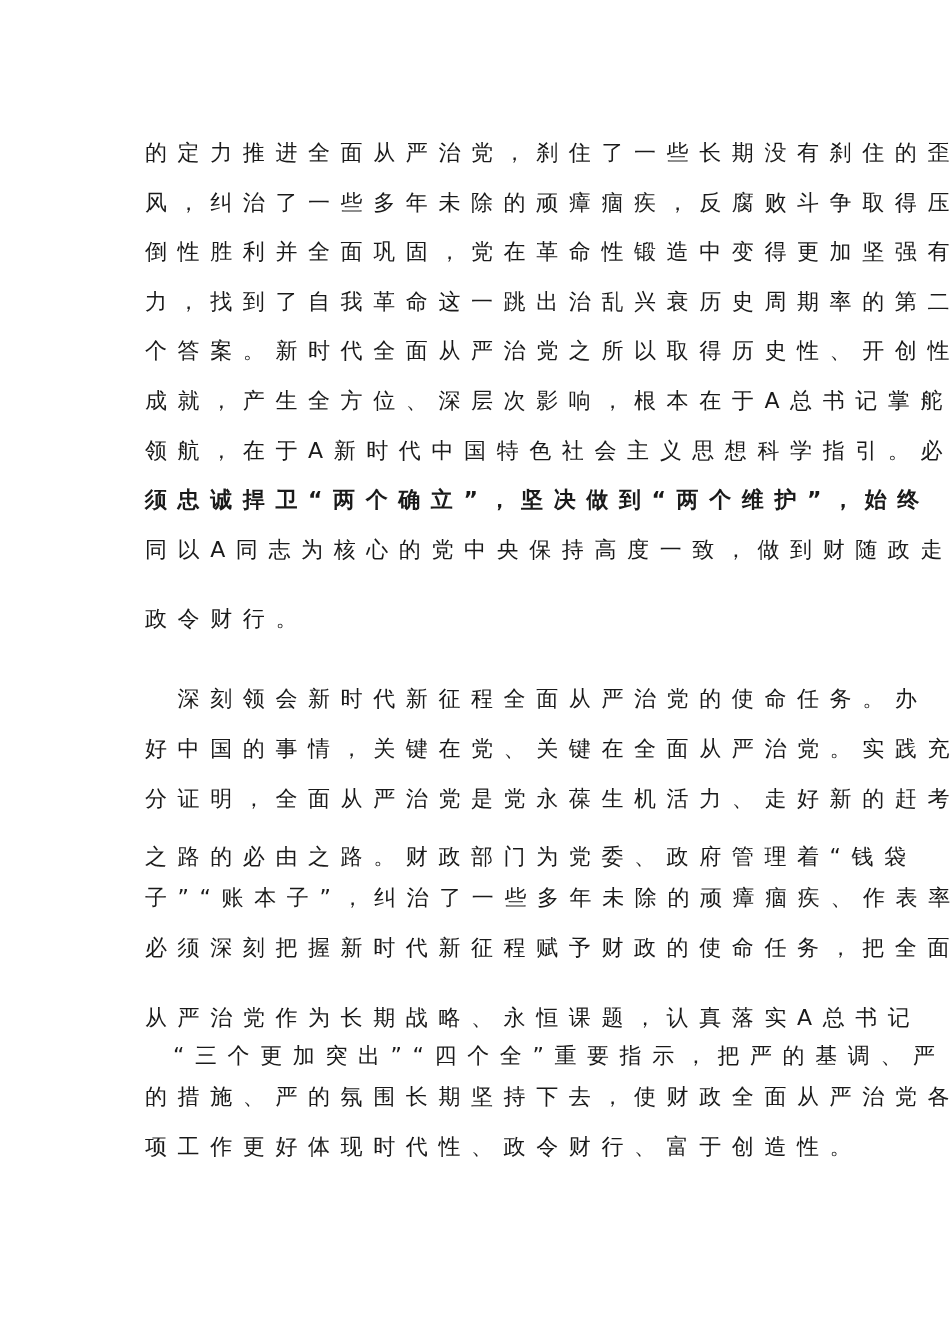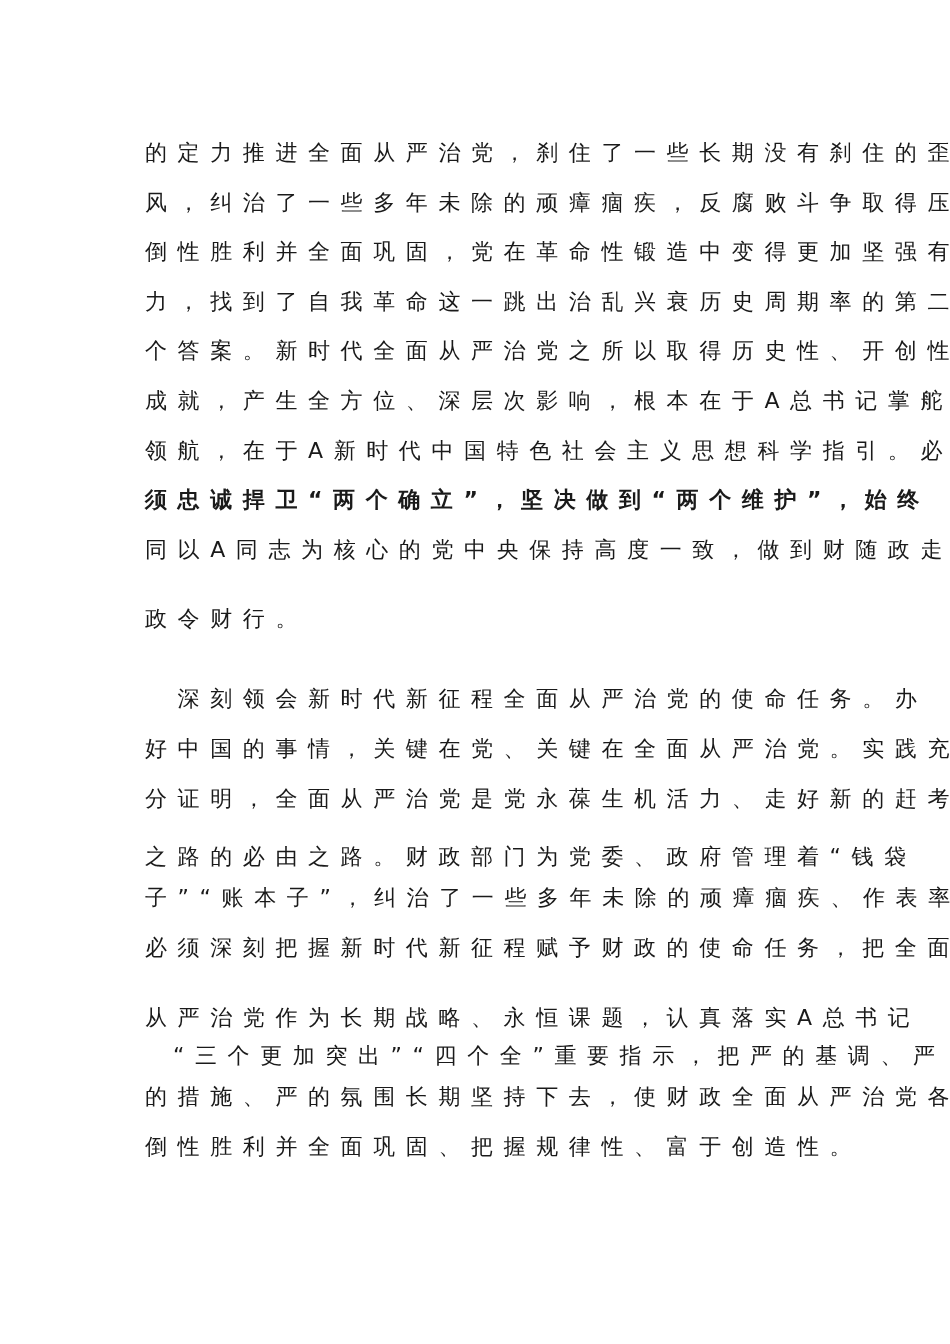--- a/index.html
+++ b/index.html
@@ -33,15 +33,15 @@
   <div class="para" style="top:684px;">
     <div class="line" style="top:0px;text-align:center;">　深刻领会新时代新征程全面从严治党的使命任务。办</div>
     <div class="line" style="top:49.8px;">好中国的事情，关键在党、关键在全面从严治党。实践充</div>
     <div class="line" style="top:99.6px;">分证明，全面从严治党是党永葆生机活力、走好新的赶考</div>
     <div class="line" style="top:158px;">之路的必由之路。财政部门为党委、政府管理着“钱袋</div>
     <div class="line" style="top:199.2px;">子”“账本子”，纠治了一些多年未除的顽瘴痼疾、作表率</div>
     <div class="line" style="top:249px;">必须深刻把握新时代新征程赋予财政的使命任务，把全面</div>
     <div class="line" style="top:298.8px;margin-top:20px;">从严治党作为长期战略、永恒课题，认真落实A总书记</div>
     <div class="line" style="top:357px;margin-left:28px;">“三个更加突出”“四个全”重要指示，把严的基调、严</div>
     <div class="line" style="top:398.4px;">的措施、严的氛围长期坚持下去，使财政全面从严治党各</div>
-    <div class="line" style="top:448.2px;">倒性胜利并全面巩固、把握规律性、富于创造性。</div>
+    <div class="line" style="top:448.2px;">项工作更好体现时代性、政令财行、富于创造性。</div>
   </div>
 </div>
 
 </body></html>

